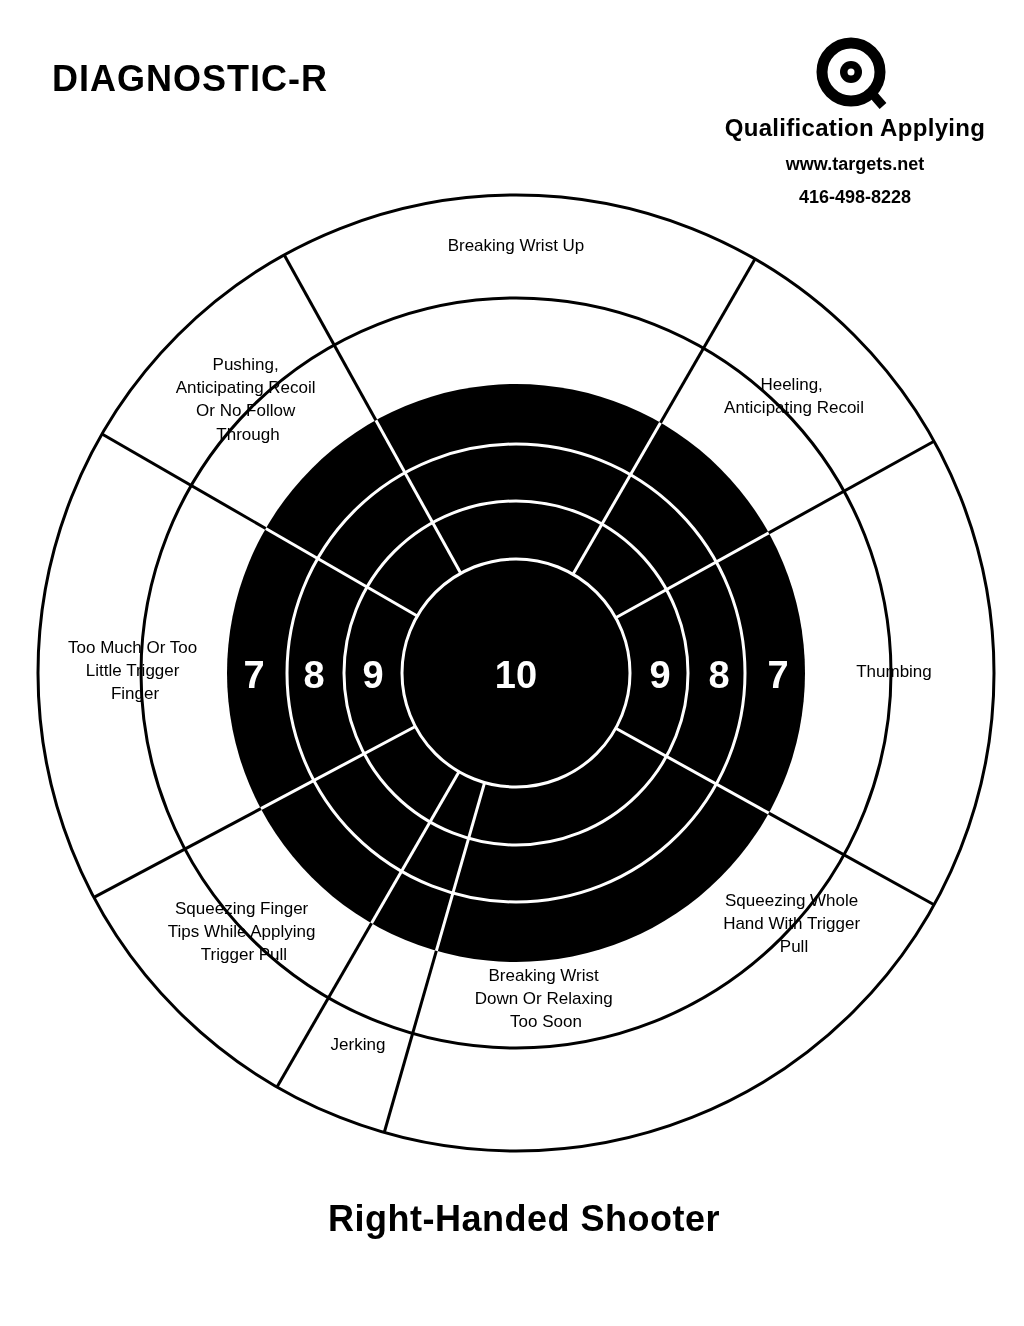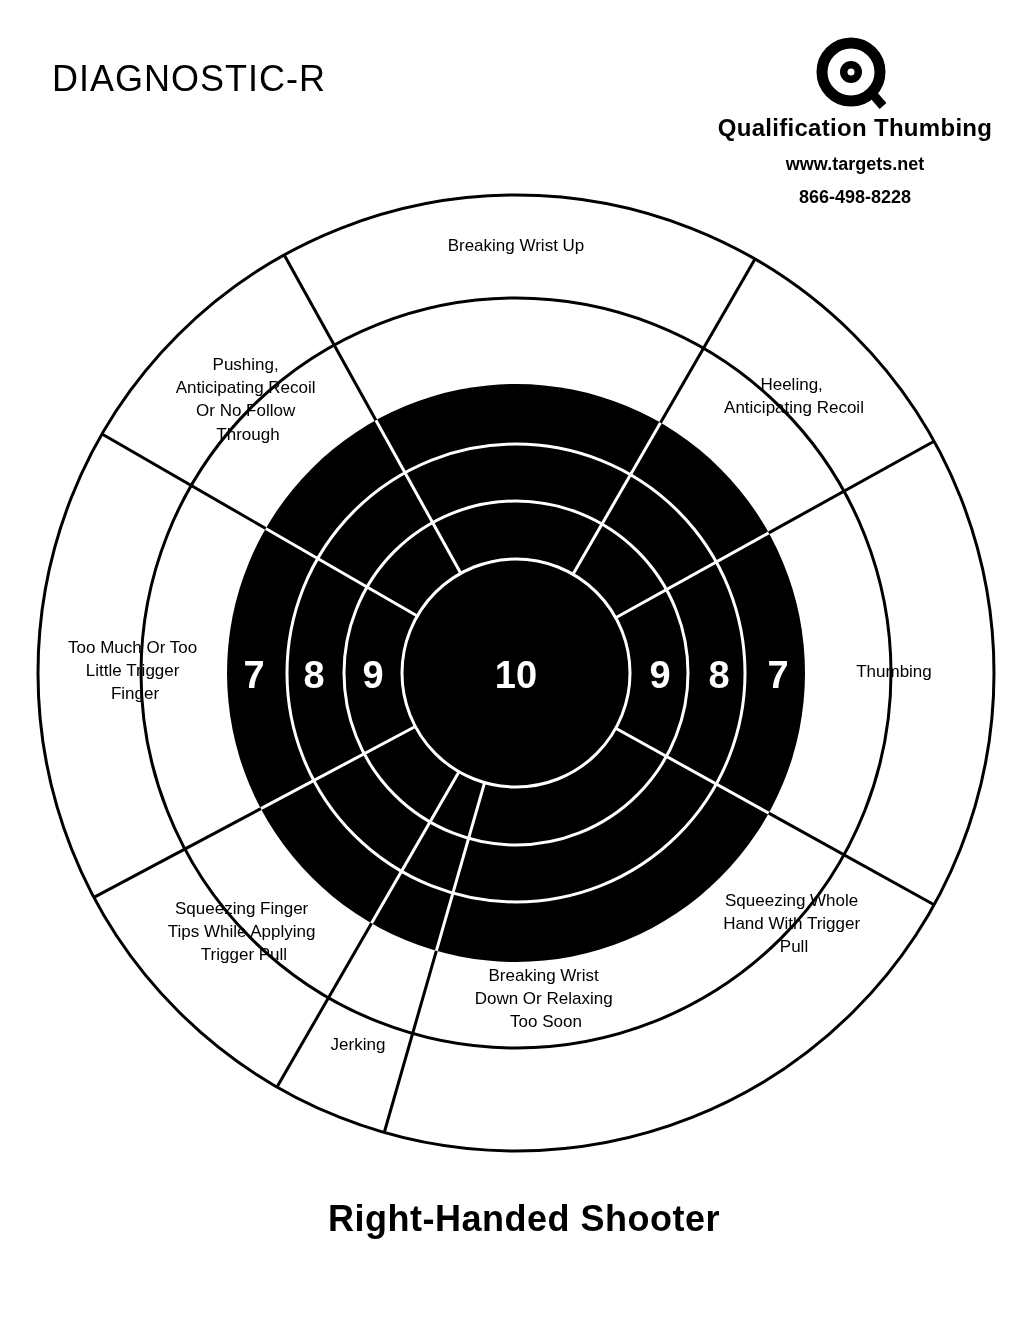--- a/index.html
+++ b/index.html
@@ -1,18 +1,18 @@
 <!DOCTYPE html>
 <html><head>
 <meta charset="utf-8">
 <style>
   html, body { margin: 0; padding: 0; background: #ffffff; }
   body { width: 1024px; height: 1326px; position: relative; overflow: hidden;
          font-family: "Liberation Sans", sans-serif; color: #000; }
-  .title { position: absolute; left: 52px; top: 58px; font-size: 36px; font-weight: normal;
+  .title { position: absolute; left: 52px; top: 58px; font-size: 36px; font-weight: bold;
            letter-spacing: 1px; margin: 0; }
   .brand { position: absolute; left: 690px; top: 36px; width: 330px; text-align: center; }
   .brand-logo { display: block; margin: 0 auto; width: 80px; height: 76px; }
   .brand-name { font-size: 24px; font-weight: 900; margin-top: 2px; letter-spacing: 0.3px; }
   .brand-line { font-size: 18px; font-weight: bold; margin-top: 12px; }
   .target { position: absolute; left: 0; top: 0; width: 1024px; height: 1326px; }
   .lbl { font-family: "Liberation Sans", sans-serif; font-size: 17px; fill: #000; }
   .num { font-family: "Liberation Sans", sans-serif; font-size: 38px; font-weight: bold; fill: #fff; }
   .footer { position: absolute; left: 0; width: 1024px; top: 1186px; text-align: center;
             font-size: 36px; font-weight: 900; letter-spacing: 0.5px; margin: 12px; }
@@ -22,23 +22,23 @@
 
 <h1 class="title">DIAGNOSTIC-R</h1>
 
 <div class="brand">
   <svg class="brand-logo" viewBox="0 0 80 76">
     <circle cx="36" cy="36" r="29" fill="none" stroke="#000" stroke-width="11"></circle>
     <circle cx="36" cy="36" r="11" fill="#000"></circle>
     <circle cx="36" cy="36" r="3.5" fill="#fff"></circle>
     <line x1="55" y1="55" x2="68" y2="70" stroke="#000" stroke-width="9"></line>
   </svg>
-  <div class="brand-name">Qualification Thumbing</div>
+  <div class="brand-name">Qualification Applying</div>
   <div class="brand-line">www.targets.net</div>
-  <div class="brand-line">866-498-8228</div>
+  <div class="brand-line">416-498-8228</div>
 </div>
 
 <svg class="target" viewBox="0 0 1024 1326">
 
   <circle cx="516" cy="673" r="478" fill="#fff" stroke="#000" stroke-width="3"></circle>
   <circle cx="516" cy="673" r="375" fill="#fff" stroke="#000" stroke-width="3"></circle>
 
   <circle cx="516" cy="673" r="289" fill="#000"></circle>
   <circle cx="516" cy="673" r="229" fill="none" stroke="#fff" stroke-width="3"></circle>
   <circle cx="516" cy="673" r="172" fill="none" stroke="#fff" stroke-width="3"></circle>

